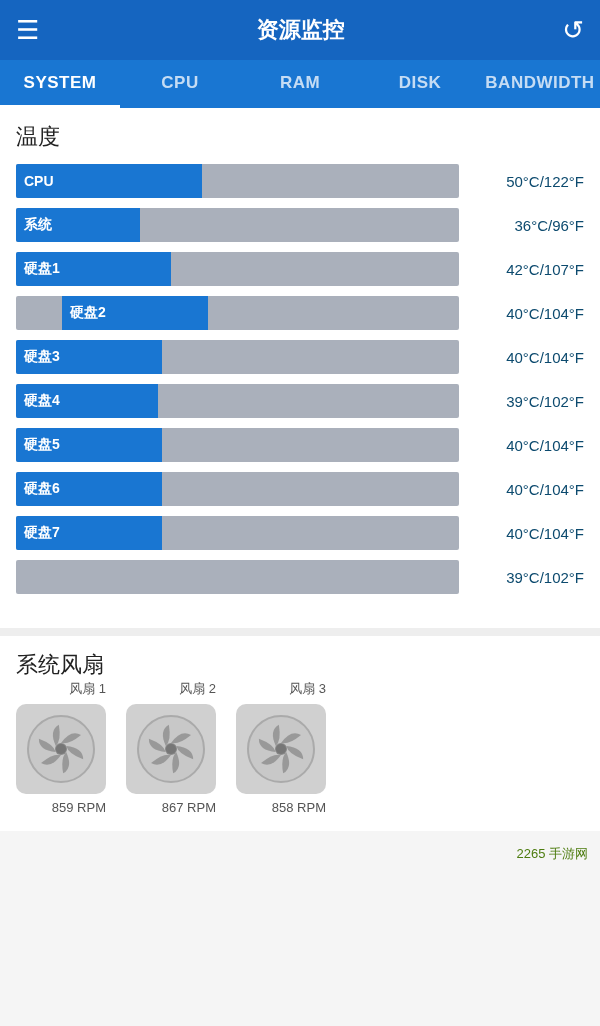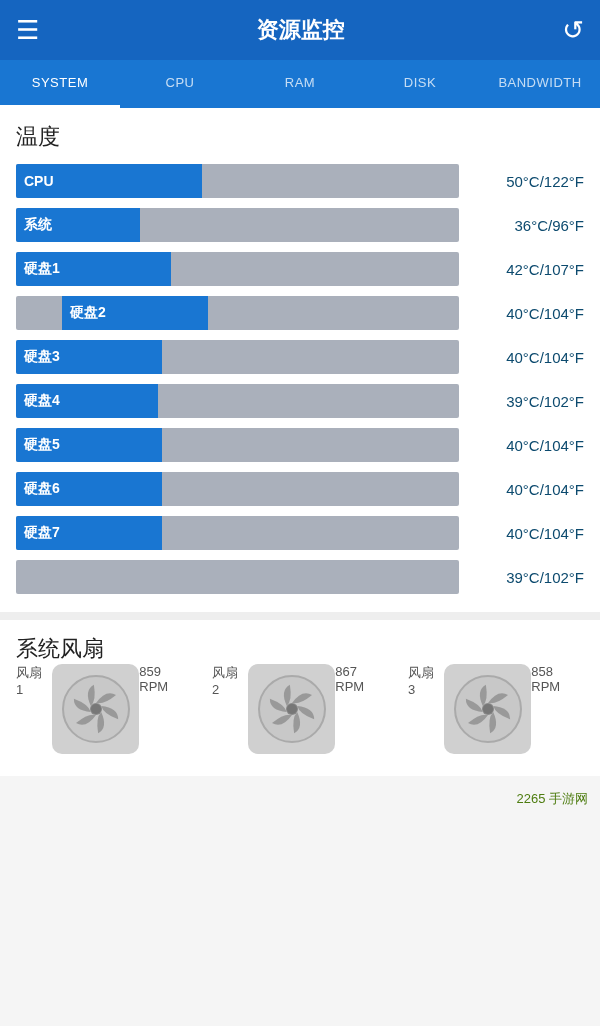--- a/index.html
+++ b/index.html
@@ -29,36 +29,36 @@
       display: flex;
       align-items: stretch;
       height: 48px;
     }
     .tab {
       flex: 1;
       display: flex;
       align-items: center;
       justify-content: center;
       color: rgba(255,255,255,0.75);
-      font-size: 13px;
-      font-weight: normal;
+      font-size: 17px;
+      font-weight: bold;
       letter-spacing: 0.5px;
       cursor: pointer;
       border-bottom: 3px solid transparent;
     }
     .tab.active {
       color: white;
       border-bottom: 3px solid white;
     }
     .content {
       background: white;
       padding: 0;
     }
     .section {
-      padding: 14px 16px 10px 16px;
+      padding: 14px 16px 26px 16px;
     }
     .section-title {
       font-size: 22px;
       color: #222;
       margin-bottom: 10px;
       font-weight: normal;
     }
     .temp-row {
       display: flex;
       align-items: center;
@@ -106,22 +106,22 @@
       color: #222;
       font-weight: normal;
     }
     .fan-row {
       display: flex;
       gap: 20px;
       align-items: flex-start;
     }
     .fan-item {
       display: flex;
-      flex-direction: row;
-      align-items: flex-start;
+      flex-direction: column;
+      align-items: flex-end;
     }
     .fan-label {
       font-size: 13px;
       color: #555;
       margin-bottom: 6px;
     }
     .fan-icon {
       width: 90px;
       height: 90px;
       background: #d0d0d0;

